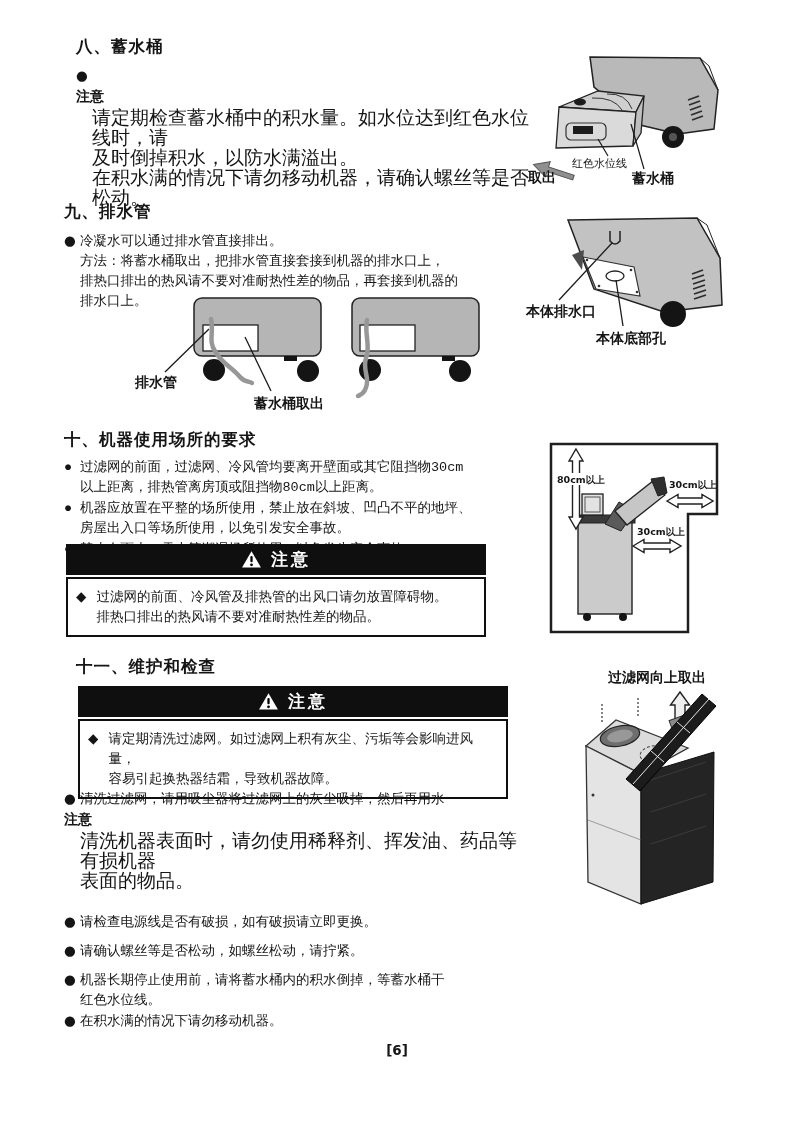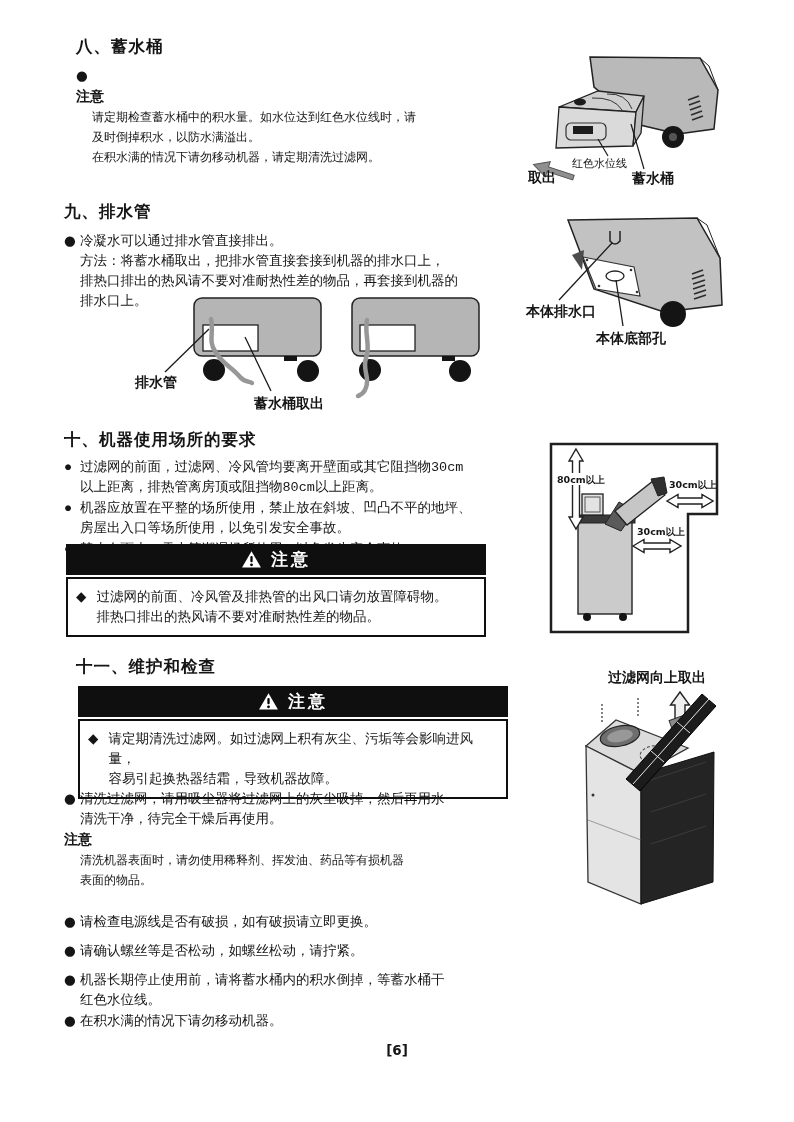--- a/index.html
+++ b/index.html
@@ -1,20 +1,20 @@
 <!DOCTYPE html>
 <html><head>
 <meta charset="utf-8">
 <style>
   html,body{margin:0;padding:0;background:#ffffff;}
   .page{position:relative;width:794px;height:1122px;background:#fff;overflow:hidden;
         font-family:"DejaVu Sans","Liberation Sans",sans-serif;color:#151515;}
   .abs{position:absolute;}
   .stitle{font-size:16.5px;font-weight:bold;letter-spacing:1px;margin-bottom:7px;}
-  .txt{font-size:12px;line-height:20px;}
+  .txt{font-size:19px;line-height:20px;}
   .brow{display:flex;font-size:13.5px;line-height:20px;margin-bottom:1px;}
   .brow .b{flex:0 0 16px;}
   .nlabel{font-weight:bold;font-size:14px;line-height:21px;}
   .cont{padding-left:16px;}
   .warnbox{position:absolute;}
   .warnhead{background:#0f0f0f;color:#fff;height:31px;display:flex;align-items:center;
             justify-content:center;gap:9px;font-size:17px;font-weight:bold;letter-spacing:3px;}
   .warnbody{border:2px solid #0f0f0f;margin-top:2px;background:#fff;display:flex;
             padding:7px 8px 9px 6px;font-size:13.5px;line-height:20px;}
   .warnbody .d{margin:0 10px 0 2px;}
@@ -32,21 +32,21 @@
 
   <div class="abs" style="left:64px;top:36px;width:462px;margin-left:12px;">
     <div class="stitle">八、蓄水桶</div>
     <div class="brow">
       <span class="b">●</span>
     </div>
     <div class="nlabel">注意</div>
     <div class="cont txt">
       <div>请定期检查蓄水桶中的积水量。如水位达到红色水位线时，请</div>
       <div>及时倒掉积水，以防水满溢出。</div>
-      <div>在积水满的情况下请勿移动机器，请定期清洗过滤网。</div>
+      <div>在积水满的情况下请勿移动机器，请确认螺丝等是否松动。</div>
     </div>
   </div>
 
   <svg class="abs" style="left:528px;top:45px;" width="250" height="150" viewBox="0 0 250 150">
     <path d="M62,12 L172,13 L190,45 L186,84 L150,89 L112,80 L66,42 Z" fill="#b9b9b9" stroke="#222" stroke-width="1.5"></path>
     <path d="M172,13 L181,21 L190,45" fill="none" stroke="#222" stroke-width="1"></path>
     <g stroke="#2d2d2d" stroke-width="1.8">
       <line x1="160" y1="55" x2="171" y2="51"></line>
         <line x1="161" y1="60" x2="172" y2="56"></line>
       <line x1="162" y1="65" x2="173" y2="61"></line>
@@ -213,21 +213,20 @@
         <div>容易引起换热器结霜，导致机器故障。</div>
       </div>
     </div>
   </div>
 
   <div class="abs" style="left:64px;top:788px;width:470px;">
     <div class="brow">
       <span class="b">●</span>
       <div>
         <div>清洗过滤网，请用吸尘器将过滤网上的灰尘吸掉，然后再用水</div>
-        <div>清洗干净，待完全干燥后再使用。</div>
       </div>
     </div>
     <div class="nlabel">注意</div>
     <div class="cont txt">
       <div>清洗机器表面时，请勿使用稀释剂、挥发油、药品等有损机器</div>
       <div>表面的物品。</div>
     </div>
   </div>
 
   <svg class="abs" style="left:556px;top:662px;" width="220" height="248" viewBox="0 0 220 248">

